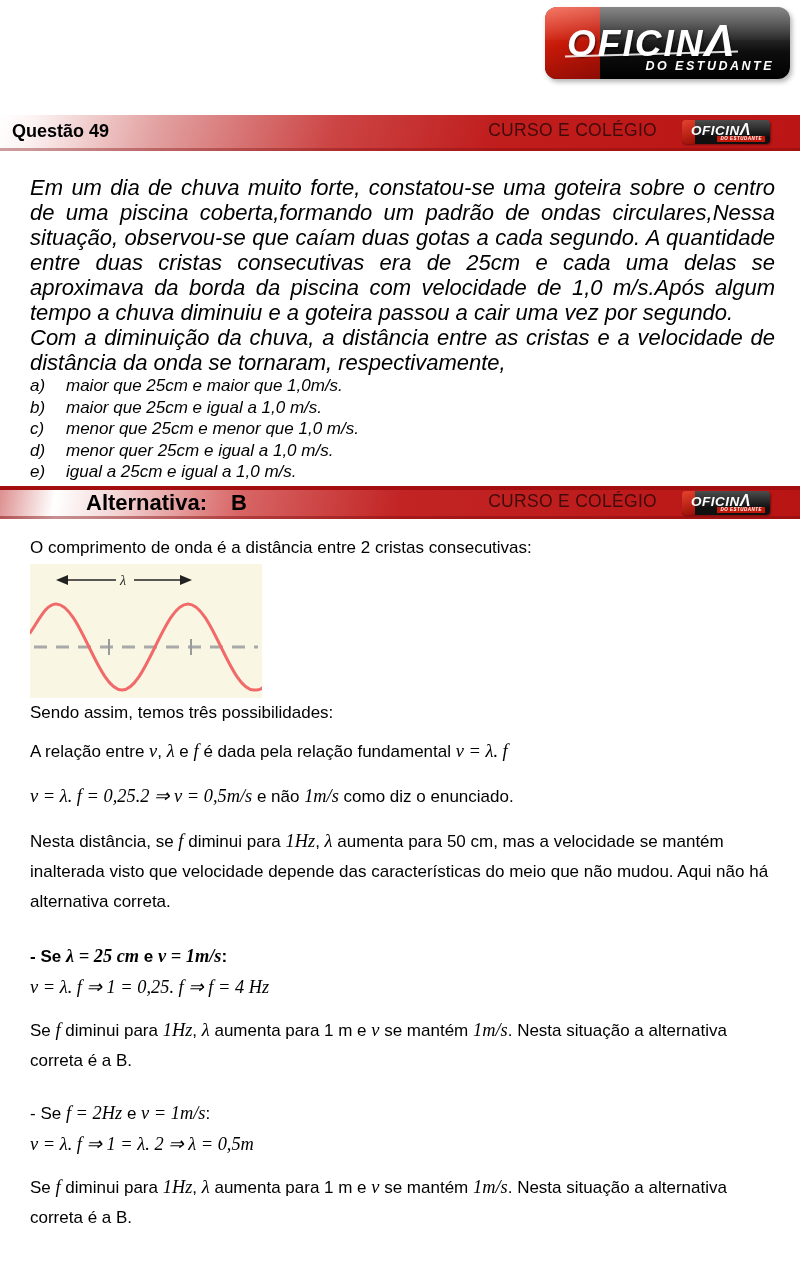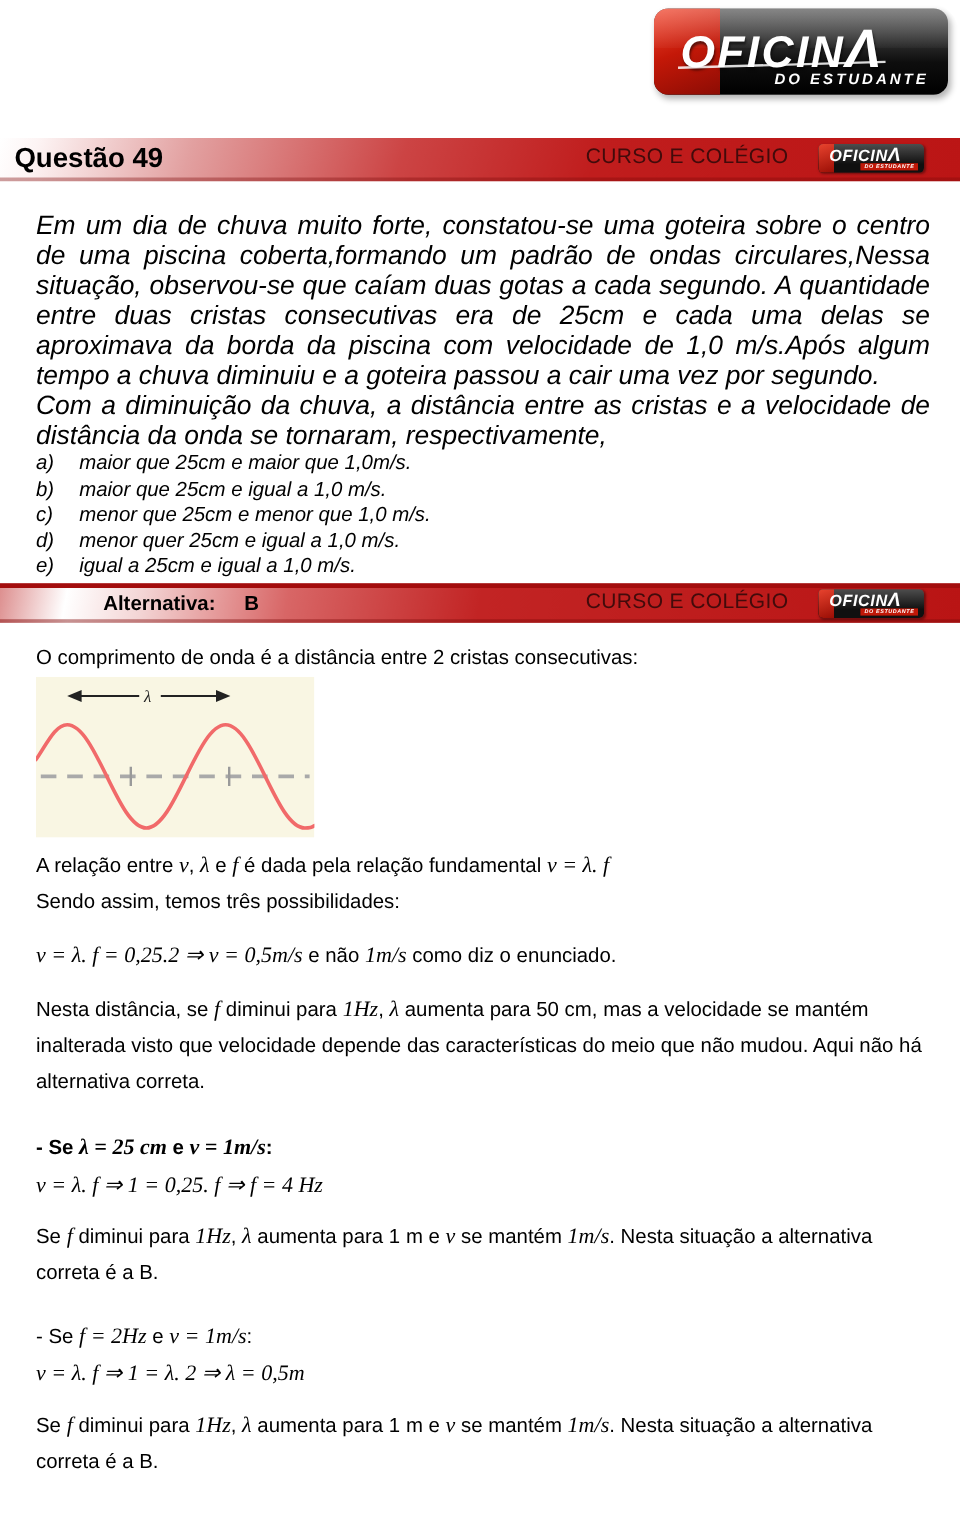--- a/index.html
+++ b/index.html
@@ -34,22 +34,22 @@
   .brand-small .lastA{font-size:16px;}
   .sub-small{position:absolute;right:5px;bottom:2px;font-style:italic;font-weight:bold;font-size:4.5px;
             color:#fff;background:#c01808;padding:0 3px;letter-spacing:.5px;z-index:2;line-height:6px;}
 
   
   .bar{display:flex;align-items:center;width:800px;box-sizing:border-box;}
   .bar1{height:36px;border-bottom:3px solid rgba(130,10,10,.4);
         background:linear-gradient(108deg,#ffffff 0%,#fdf4f4 4%,#e2a0a0 20%,#cc4444 42%,#c01d1d 62%,#bb1515 100%);}
   .bar2{height:33px;margin-top:3px;border-top:4px solid #a30d0d;border-bottom:3px solid rgba(130,10,10,.45);
         background:linear-gradient(100deg,#dd8f8f 0%,#ffffff 7%,#f3d4d4 15%,#d86666 30%,#c22424 50%,#b91414 100%);}
-  .q-label{margin-left:12px;font-weight:bold;font-size:23px;}
-  .ans{margin-left:86px;font-weight:bold;font-size:17px;display:flex;}
+  .q-label{margin-left:12px;font-weight:bold;font-size:18px;}
+  .ans{margin-left:86px;font-weight:bold;font-size:22px;display:flex;}
   .ans-value{margin-left:24px;}
   .hdr-right{margin-left:auto;margin-right:30px;display:flex;align-items:flex-start;gap:25px;}
   .org{font-size:17.5px;color:#420b0b;letter-spacing:.3px;}
 
   
   .question{margin:24px 25px 0 30px;}
   .qtext{margin:0;text-align:justify;font-style:italic;font-size:22px;line-height:25px;}
   .opt{display:flex;font-style:italic;font-size:17px;line-height:21.5px;}
   .opt-letter{width:36px;flex-shrink:0;}
 
@@ -139,22 +139,22 @@
       <polygon points="26,16 38,11 38,21" fill="#222"></polygon>
       <text x="90" y="21" font-size="14" font-style="italic" font-family="Liberation Serif, serif" fill="#222">λ</text>
       <line x1="104" y1="16" x2="154" y2="16" stroke="#222" stroke-width="1.6"></line>
       <polygon points="162,16 150,11 150,21" fill="#222"></polygon>
       <path d="M4 83 H228" stroke="#a9a9a9" stroke-width="3" stroke-dasharray="13 9" fill="none"></path>
       <line x1="79" y1="75" x2="79" y2="91" stroke="#9a9a9a" stroke-width="2"></line>
       <line x1="161" y1="75" x2="161" y2="91" stroke="#9a9a9a" stroke-width="2"></line>
       <path d="M 0 69 C 9 56, 16 40, 26 40 C 50 40, 68 126, 92 126 C 116 126, 134 40, 158 40 C 182 40, 200 126, 224 126 C 228 126, 231 125, 232 124" fill="none" stroke="#f16a6a" stroke-width="3" stroke-linecap="round"></path>
     </svg>
 
+    <p class="sol-line">Sendo assim, temos três possibilidades:</p>
     <p class="sol-line mt8"><span>A relação entre </span><span class="m">v</span><span>, </span><span class="m">λ</span><span> e </span><span class="m">f</span><span> é dada pela relação fundamental </span><span class="m">v = λ. f</span></p>
-    <p class="sol-line">Sendo assim, temos três possibilidades:</p>
 
     <p class="sol-line mt14"><span></span><span class="m">v = λ. f = 0,25.2 ⇒ v = 0,5m/s</span><span> e não </span><span class="m">1m/s</span><span> como diz o enunciado.</span></p>
 
     <p class="sol-line mt14"><span>Nesta distância, se </span><span class="m">f</span><span> diminui para </span><span class="m">1Hz</span><span>, </span><span class="m">λ</span><span> aumenta para 50 cm, mas a velocidade se mantém inalterada visto que velocidade depende das características do meio que não mudou. Aqui não há alternativa correta.</span></p>
 
     <p class="sol-line mt24"><span>- Se </span><span class="m">λ = 25 cm</span><span> e </span><span class="m">v = 1m/s</span><span>:</span></p>
     <p class="sol-line"><span></span><span class="m">v = λ. f ⇒ 1 = 0,25. f ⇒ f = 4 Hz</span></p>
 
     <p class="sol-line mt12"><span>Se </span><span class="m">f</span><span> diminui para </span><span class="m">1Hz</span><span>, </span><span class="m">λ</span><span> aumenta para 1 m e </span><span class="m">v</span><span> se mantém </span><span class="m">1m/s</span><span>. Nesta situação a alternativa correta é a B.</span></p>
 

